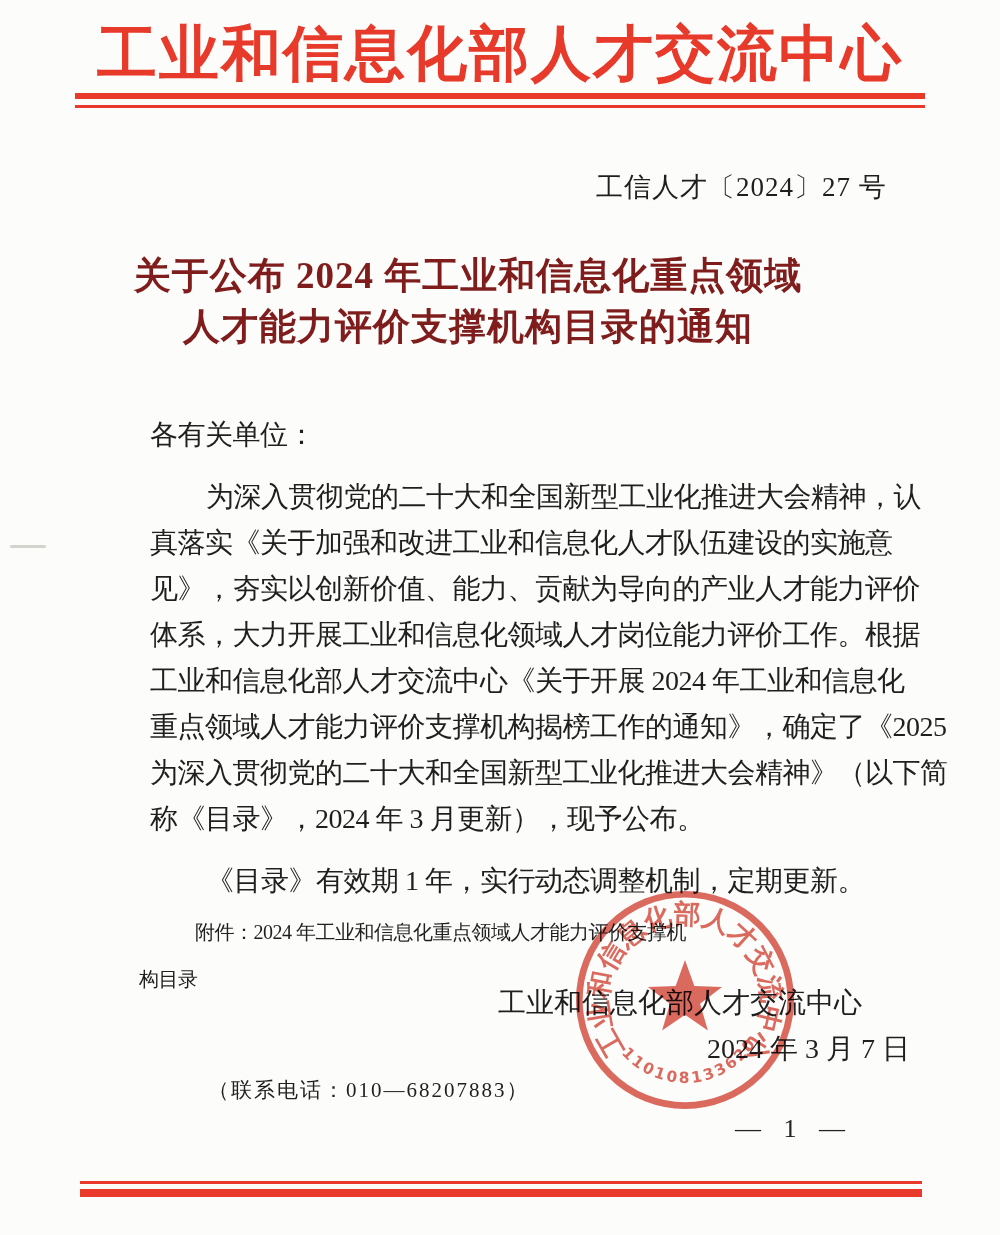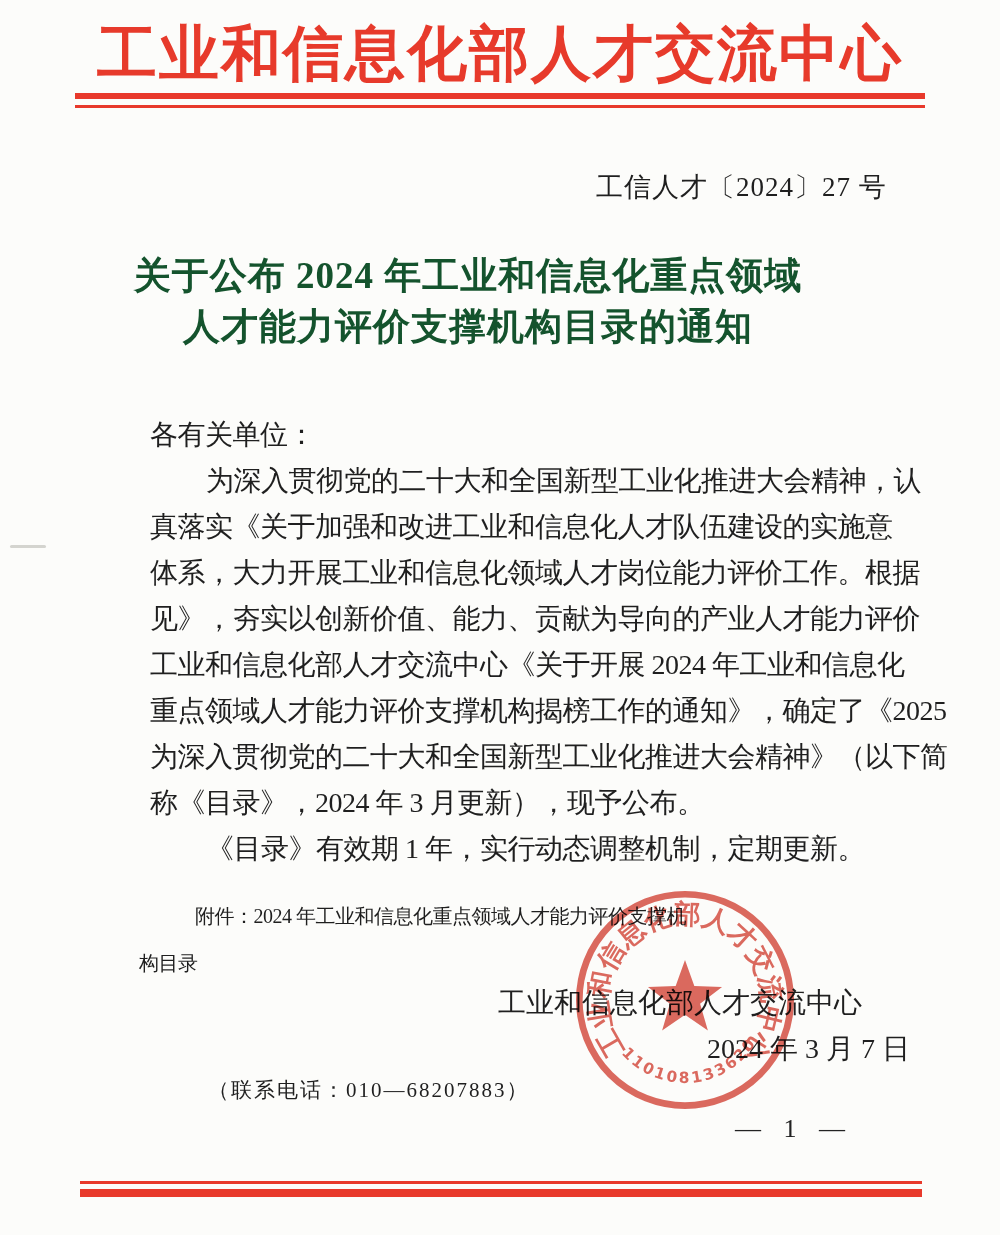--- a/index.html
+++ b/index.html
@@ -27,31 +27,31 @@
   .rule-f-thick{top:1189px;left:80px;width:842px;height:8px;}
   
   .doc-number{
     position:absolute;top:169px;left:596px;
     font-size:27px;letter-spacing:1px;white-space:nowrap;
   }
   
   .notice-title{
     position:absolute;top:250px;left:0;width:936px;
     text-align:center;font-weight:bold;font-size:37px;
-    line-height:51px;letter-spacing:1px;color:#14532d;
+    line-height:51px;letter-spacing:1px;color:#7f1d1d;
   }
   .notice-title div{white-space:nowrap;}
   
   .body-block{
     position:absolute;top:412px;left:150px;width:730px;
     font-size:28px;line-height:46px;
     letter-spacing:-0.5px;
   }
   .body-block .line{white-space:nowrap;height:46px;}
-  .indent{padding-left:56px;}
+  .indent{padding-left:56px;margin-top:16px;}
   
   .attachment-block{
     position:absolute;top:893px;left:139px;width:760px;
     font-size:20px;line-height:47px;letter-spacing:-0.5px;
   }
   .attachment-block .line{white-space:nowrap;}
   
   .signature-org{
     position:absolute;top:984px;left:450px;width:460px;
     text-align:center;font-size:28px;white-space:nowrap;
@@ -96,22 +96,22 @@
 
   <div class="notice-title">
     <div>关于公布 2024 年工业和信息化重点领域</div>
     <div>人才能力评价支撑机构目录的通知</div>
   </div>
 
   <div class="body-block">
     <div class="line">各有关单位：</div>
     <div class="line indent">为深入贯彻党的二十大和全国新型工业化推进大会精神，认</div>
     <div class="line">真落实《关于加强和改进工业和信息化人才队伍建设的实施意</div>
+    <div class="line">见》，夯实以创新价值、能力、贡献为导向的产业人才能力评价</div>
     <div class="line">体系，大力开展工业和信息化领域人才岗位能力评价工作。根据</div>
-    <div class="line">见》，夯实以创新价值、能力、贡献为导向的产业人才能力评价</div>
     <div class="line">工业和信息化部人才交流中心《关于开展 2024 年工业和信息化</div>
     <div class="line">重点领域人才能力评价支撑机构揭榜工作的通知》，确定了《2025</div>
     <div class="line">为深入贯彻党的二十大和全国新型工业化推进大会精神》（以下简</div>
     <div class="line">称《目录》，2024 年 3 月更新），现予公布。</div>
     <div class="line indent">《目录》有效期 1 年，实行动态调整机制，定期更新。</div>
   </div>
 
   <div class="attachment-block">
     <div class="line indent">附件：2024 年工业和信息化重点领域人才能力评价支撑机</div>
     <div class="line">构目录</div>

